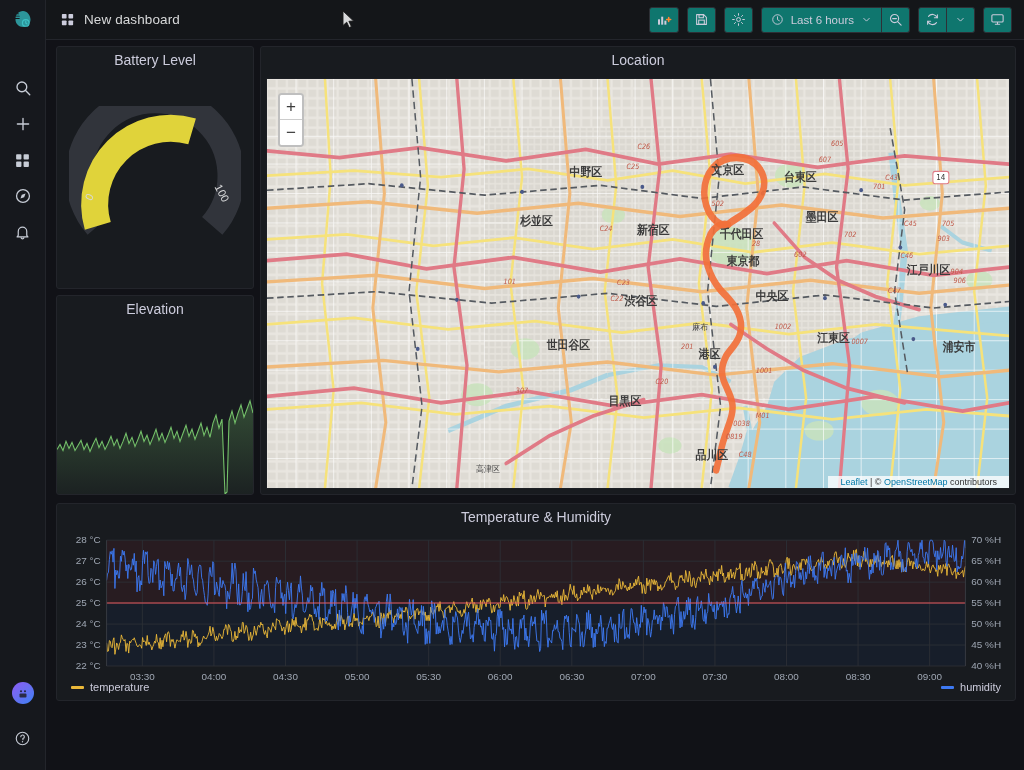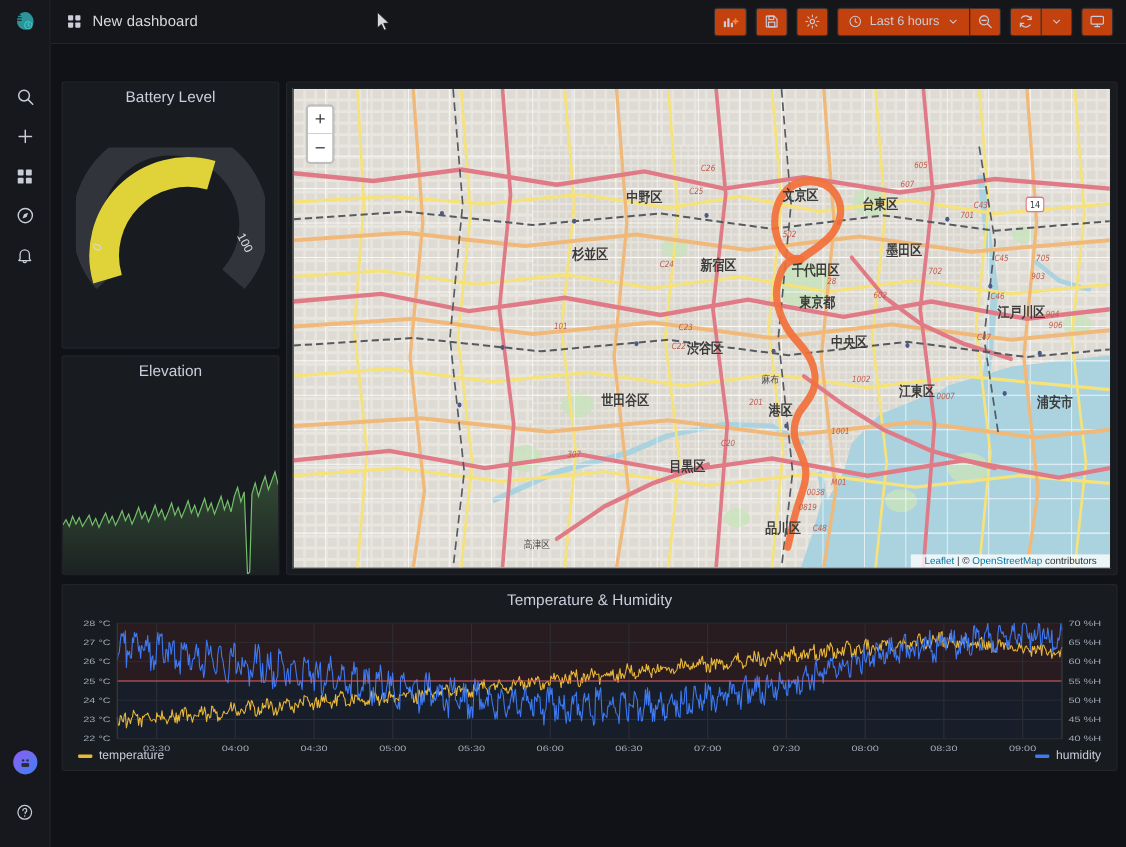--- a/index.html
+++ b/index.html
@@ -33,21 +33,21 @@
   .sidebar-spacer { flex: 1 1 auto; }
   .avatar {
     width: 22px; height: 22px; border-radius: 50%;
     background: linear-gradient(140deg,#8b5cf6 0%,#6d6df0 45%,#3b82f6 100%);
     display: flex; align-items: center; justify-content: center;
     margin-bottom: 16px; cursor: pointer;
   }
   .help-icon { margin-bottom: 14px; }
 
   
-  .main { width: 978px; height: 709px; display: flex; flex-direction: column; gap: 28px; }
+  .main { width: 978px; height: 709px; display: flex; flex-direction: column; }
 
   
   .navbar {
     height: 40px; flex: none;
     background: #141619;
     border-bottom: 1px solid #23252b;
     display: flex; align-items: center;
     padding: 0 12px 0 14px;
     position: relative;
   }
@@ -55,21 +55,21 @@
   .dash-title {
     font-size: 13.5px; color: #d8d9da; font-weight: 500;
     letter-spacing: .1px;
   }
   .nav-right {
     margin-left: auto; display: flex; align-items: center; gap: 8px;
   }
   .tb-btn {
     height: 26px; min-width: 28px;
     border: 1px solid #2e3036; border-radius: 3px;
-    background: #c2410c;
+    background: #0f766e;
     display: flex; align-items: center; justify-content: center;
     color: #ccccdc; cursor: pointer; padding: 0 6px;
   }
   .tb-group { display: flex; }
   .tb-group .tb-btn { border-radius: 0; border-left-width: 0; }
   .tb-group .tb-btn:first-child { border-radius: 3px 0 0 3px; border-left-width: 1px; }
   .tb-group .tb-btn:last-child { border-radius: 0 3px 3px 0; }
   .time-picker {
     height: 26px; display: flex; align-items: center; gap: 7px;
     padding: 0 9px; font-size: 11.5px; color: #ccccdc;
@@ -359,20 +359,21 @@
                 </defs>
                 <path d="M0,126 L3,121 L6,127 L9,118 L12,125 L15,119 L18,127 L21,122 L24,117 L27,126 L30,120 L33,128 L36,121 L39,115 L42,124 L45,118 L48,126 L51,120 L54,113 L57,122 L60,116 L63,125 L66,118 L69,110 L72,120 L75,114 L78,123 L81,116 L84,108 L87,118 L90,112 L93,121 L96,114 L99,106 L102,117 L105,110 L108,119 L111,112 L114,104 L117,115 L120,108 L123,118 L126,110 L129,102 L132,113 L135,106 L138,116 L141,108 L144,100 L147,112 L150,104 L153,114 L156,100 L159,92 L162,105 L165,96 L168,170 L170,168 L172,98 L175,88 L178,100 L181,90 L184,82 L187,94 L190,86 L193,78 L196,90 L196,170 L0,170 Z" fill="url(#elevGrad)"></path>
                 <path d="M0,126 L3,121 L6,127 L9,118 L12,125 L15,119 L18,127 L21,122 L24,117 L27,126 L30,120 L33,128 L36,121 L39,115 L42,124 L45,118 L48,126 L51,120 L54,113 L57,122 L60,116 L63,125 L66,118 L69,110 L72,120 L75,114 L78,123 L81,116 L84,108 L87,118 L90,112 L93,121 L96,114 L99,106 L102,117 L105,110 L108,119 L111,112 L114,104 L117,115 L120,108 L123,118 L126,110 L129,102 L132,113 L135,106 L138,116 L141,108 L144,100 L147,112 L150,104 L153,114 L156,100 L159,92 L162,105 L165,96 L168,170 L170,168 L172,98 L175,88 L178,100 L181,90 L184,82 L187,94 L190,86 L193,78 L196,90" fill="none" stroke="#73bf69" stroke-width="1.1" vector-effect="non-scaling-stroke"></path>
               </svg>
             </div>
           </div>
         </section>
       </div>
 
       <section class="panel panel-location">
+        <div class="panel-title">Location</div>
         <div class="panel-body">
           <div class="map-outer">
             <div class="map-frame">
 
               <svg class="map-svg" viewBox="0 0 1024 500" preserveAspectRatio="none">
                 <defs>
                   <pattern id="blocks" width="14" height="12" patternUnits="userSpaceOnUse">
                     <rect width="14" height="12" fill="#e9e6e0"></rect>
                     <rect width="11" height="9" x="1" y="1" fill="#dedbd4"></rect>
                   </pattern>

